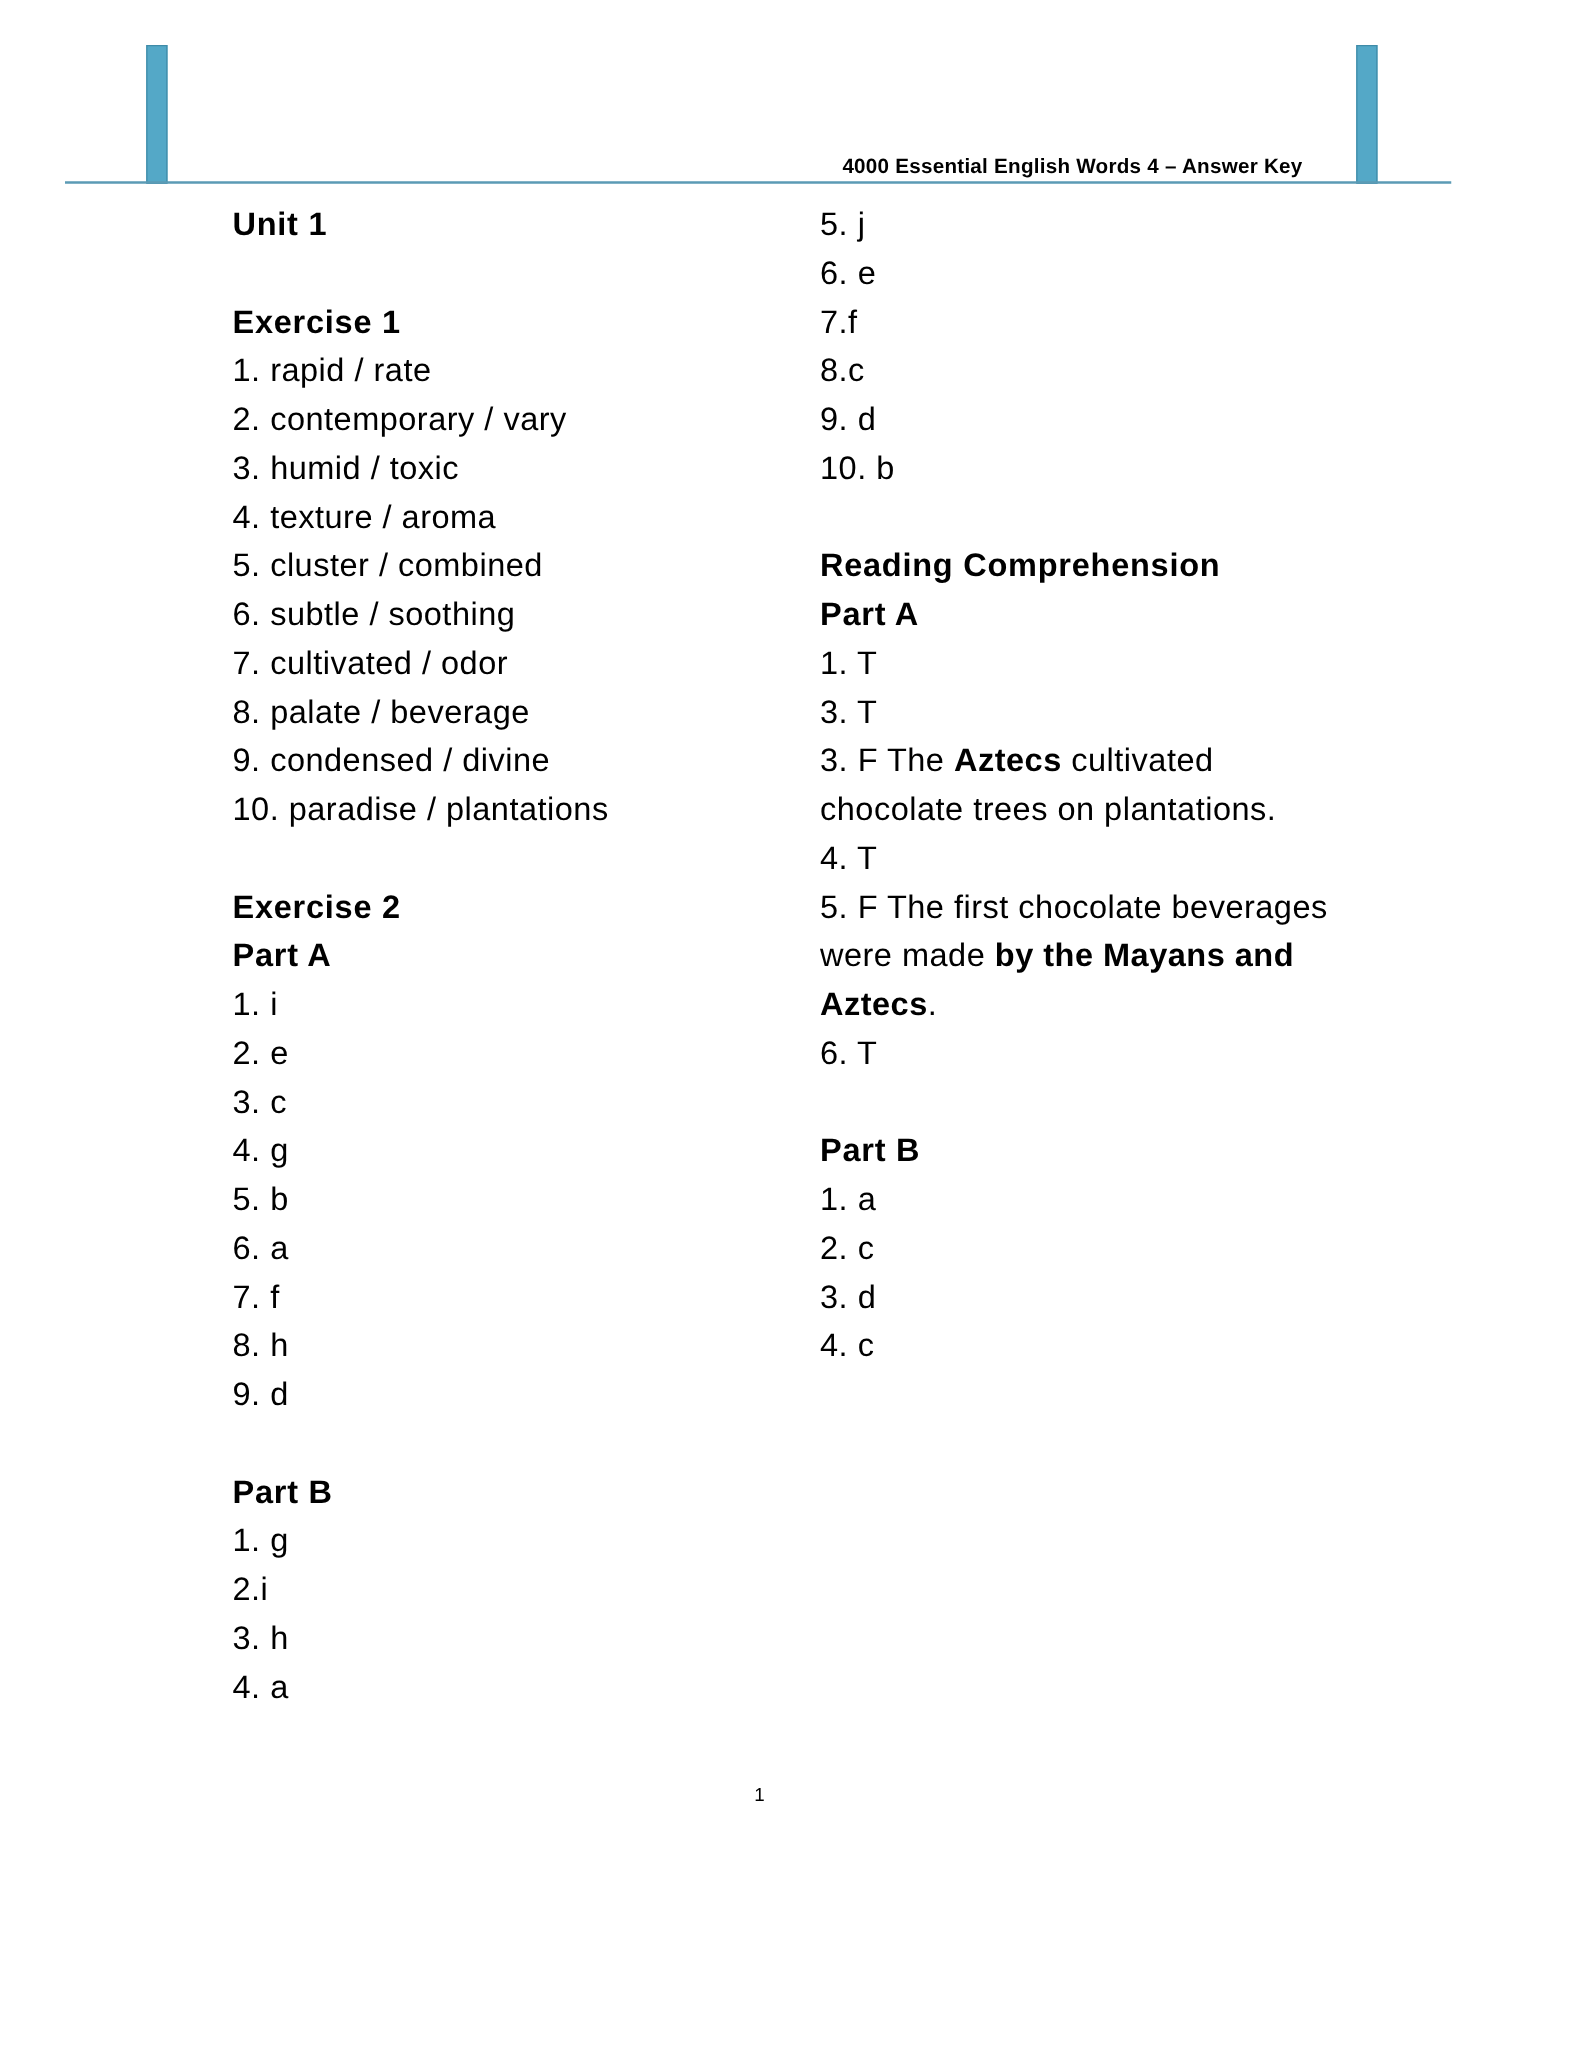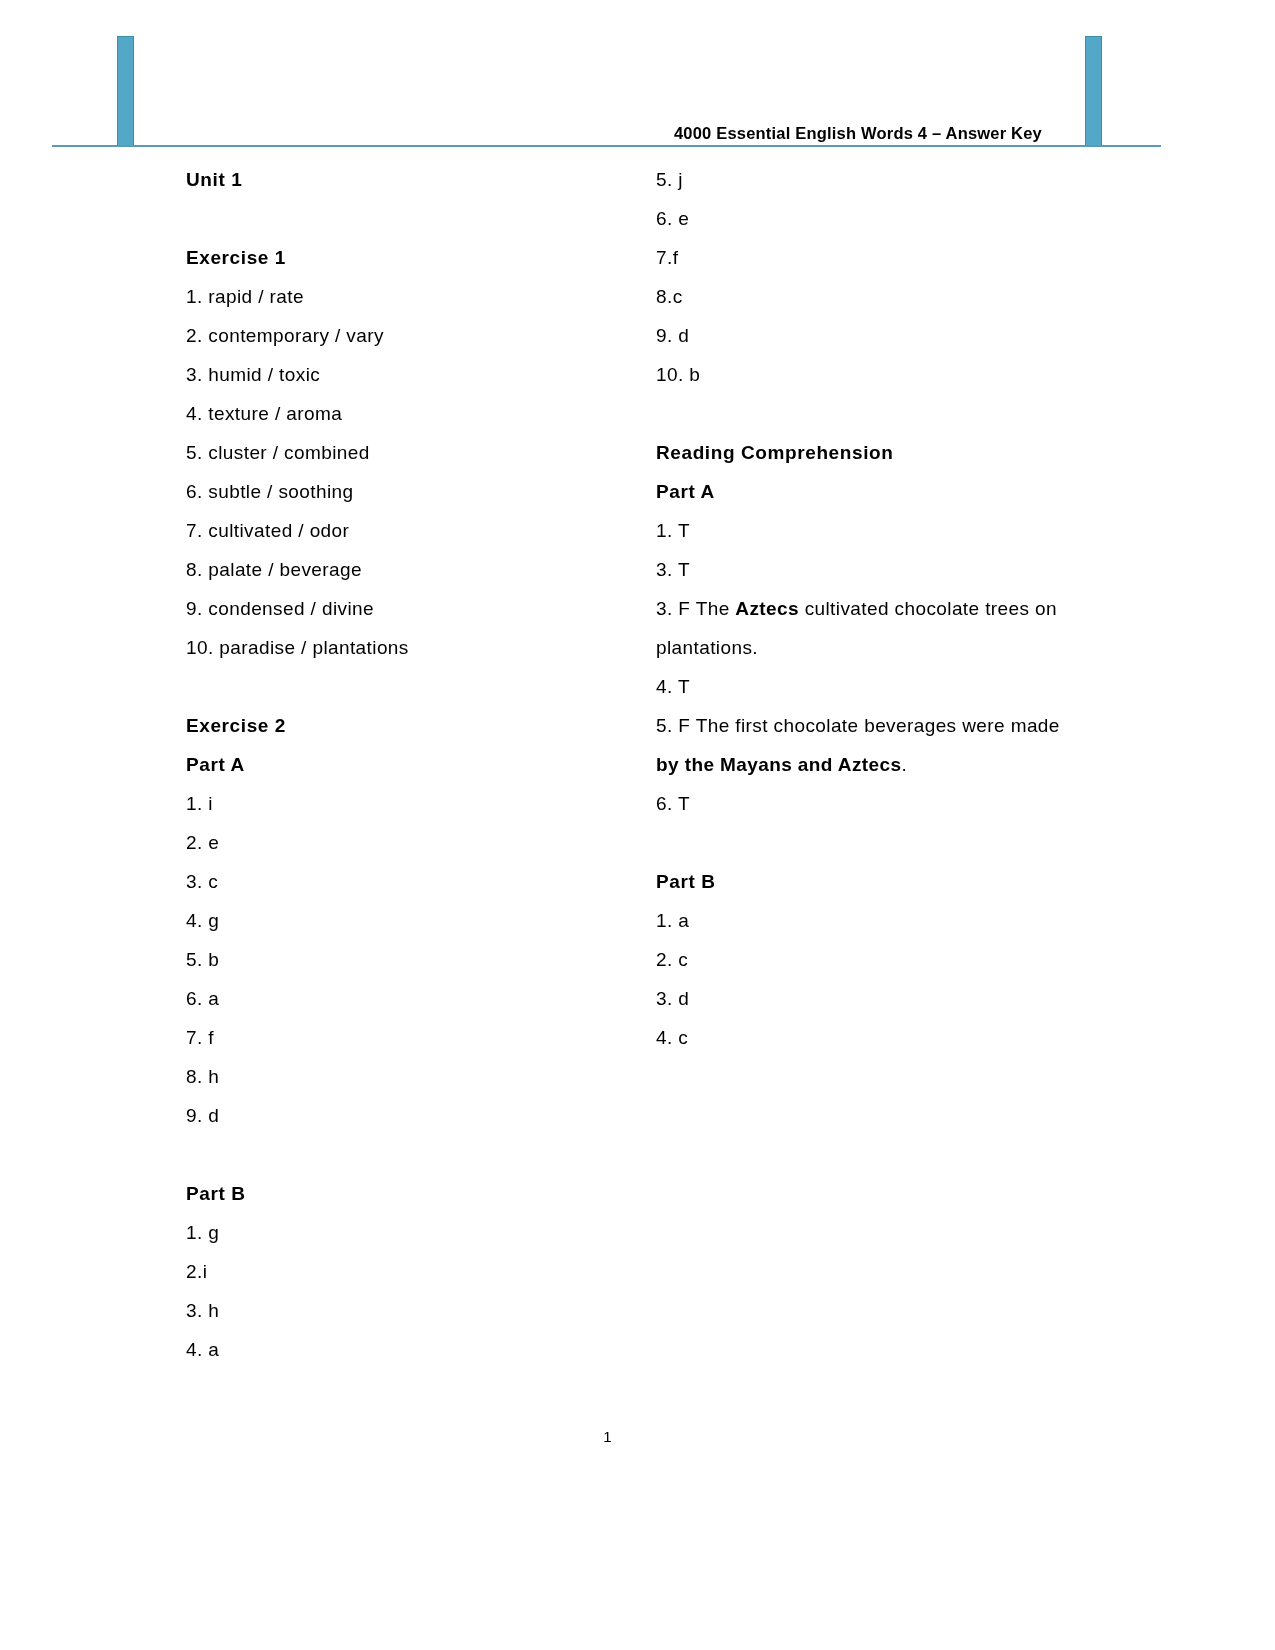--- a/index.html
+++ b/index.html
@@ -68,21 +68,21 @@
     width: 1275px;
   }
   .col {
     position: absolute;
     top: 0;
   }
   .col-left  { left: 186px; width: 420px; }
   .col-right { left: 656px; width: 420px; }
 
   .line {
-    font-size: 19px;
+    font-size: 26px;
     line-height: 39px;
     white-space: nowrap;
     letter-spacing: 0.4px;
   }
   .line.wrap { white-space: normal; }
   .line.heading {
     font-weight: bold;
     letter-spacing: 0.6px;
   }
   .spacer { height: 39px; }

